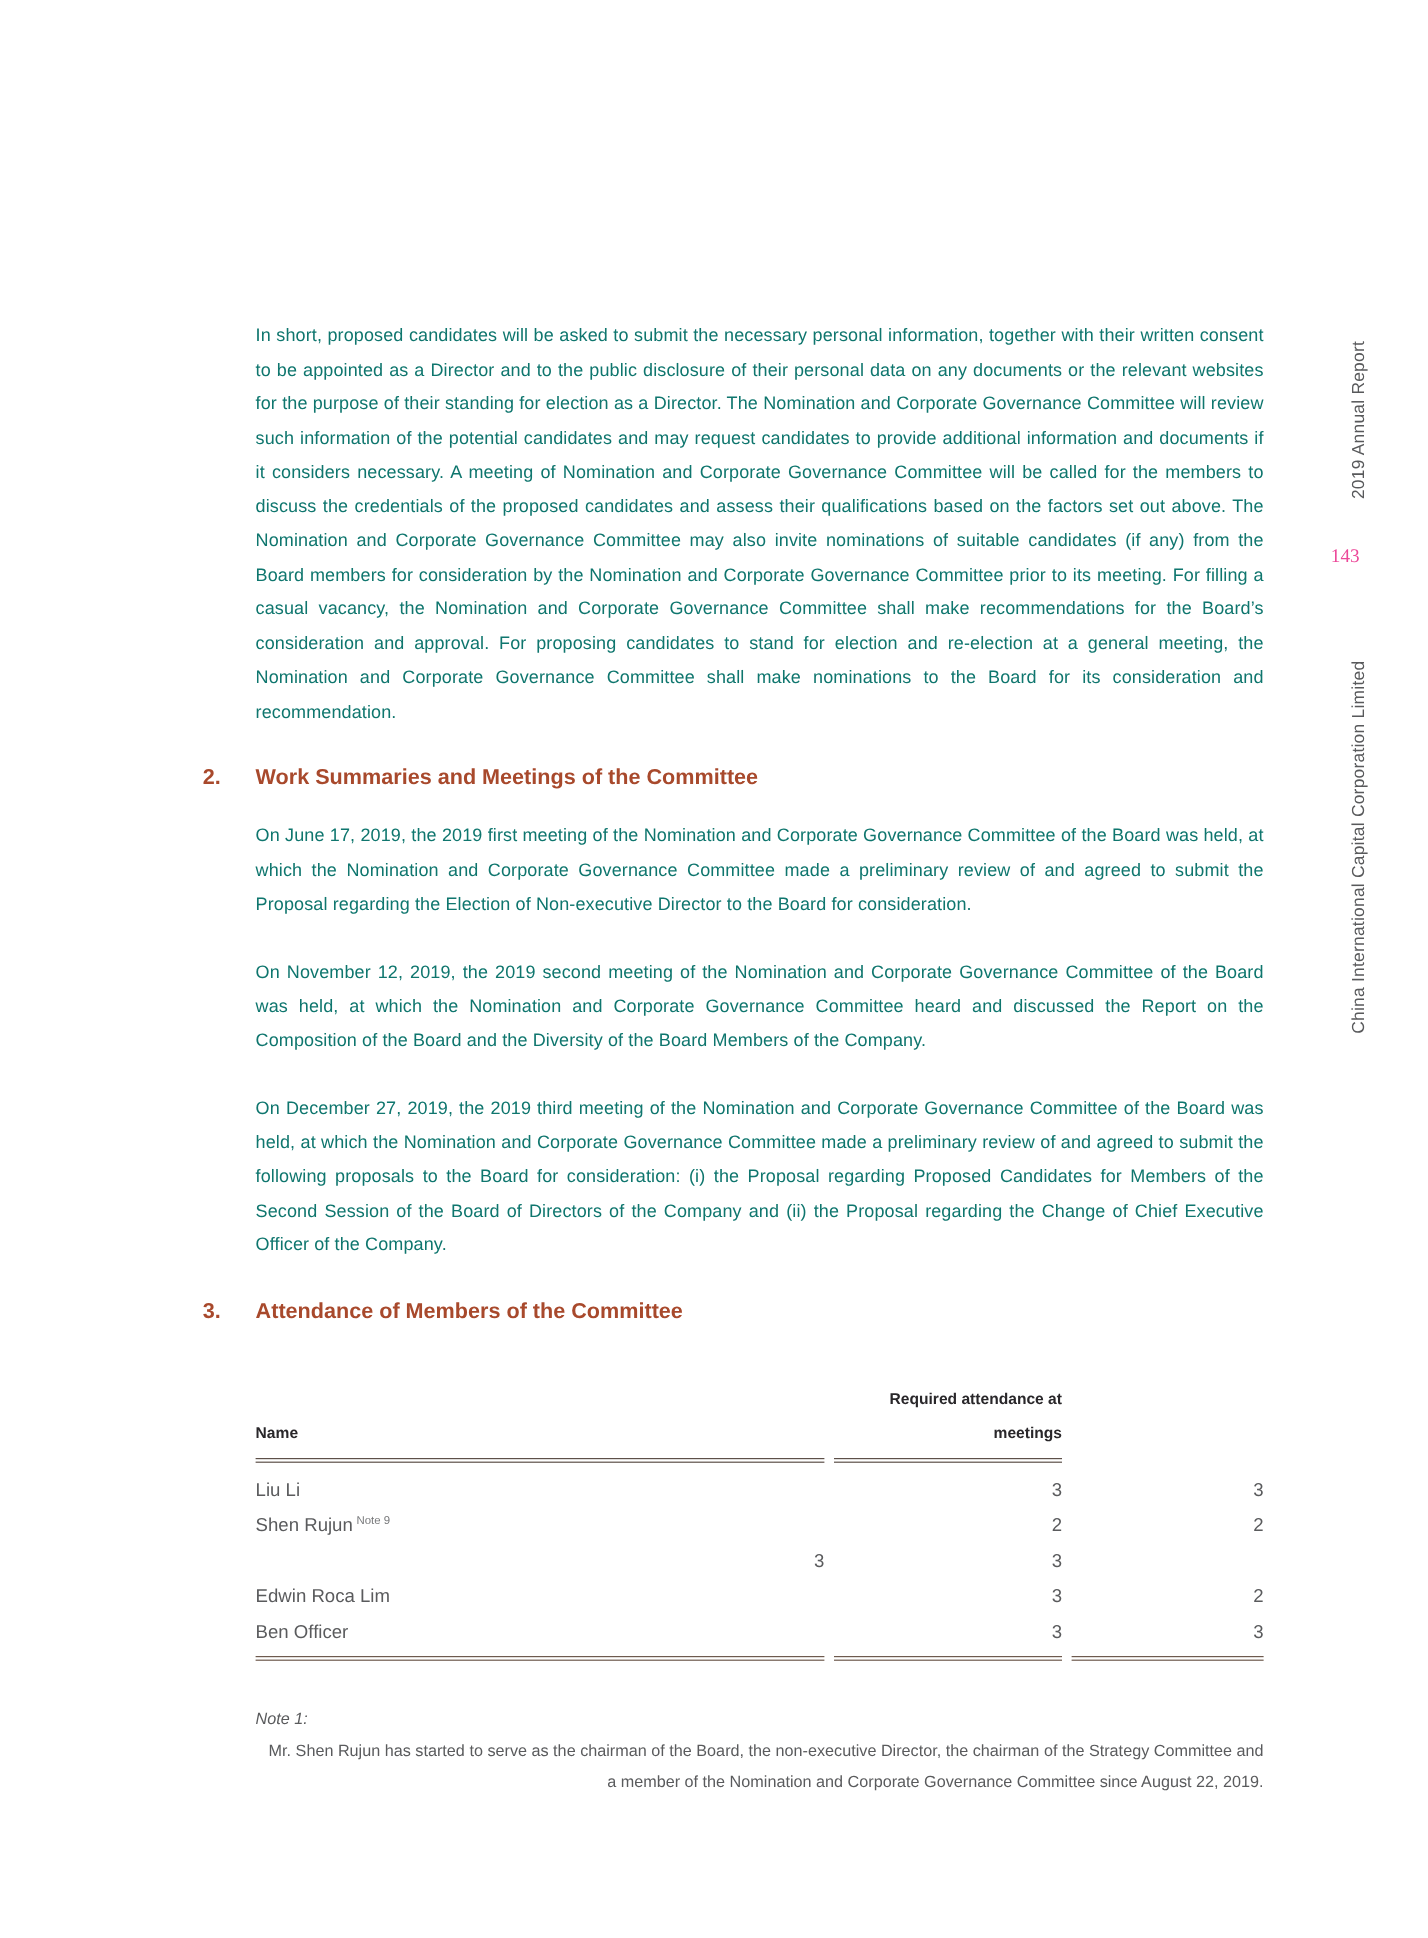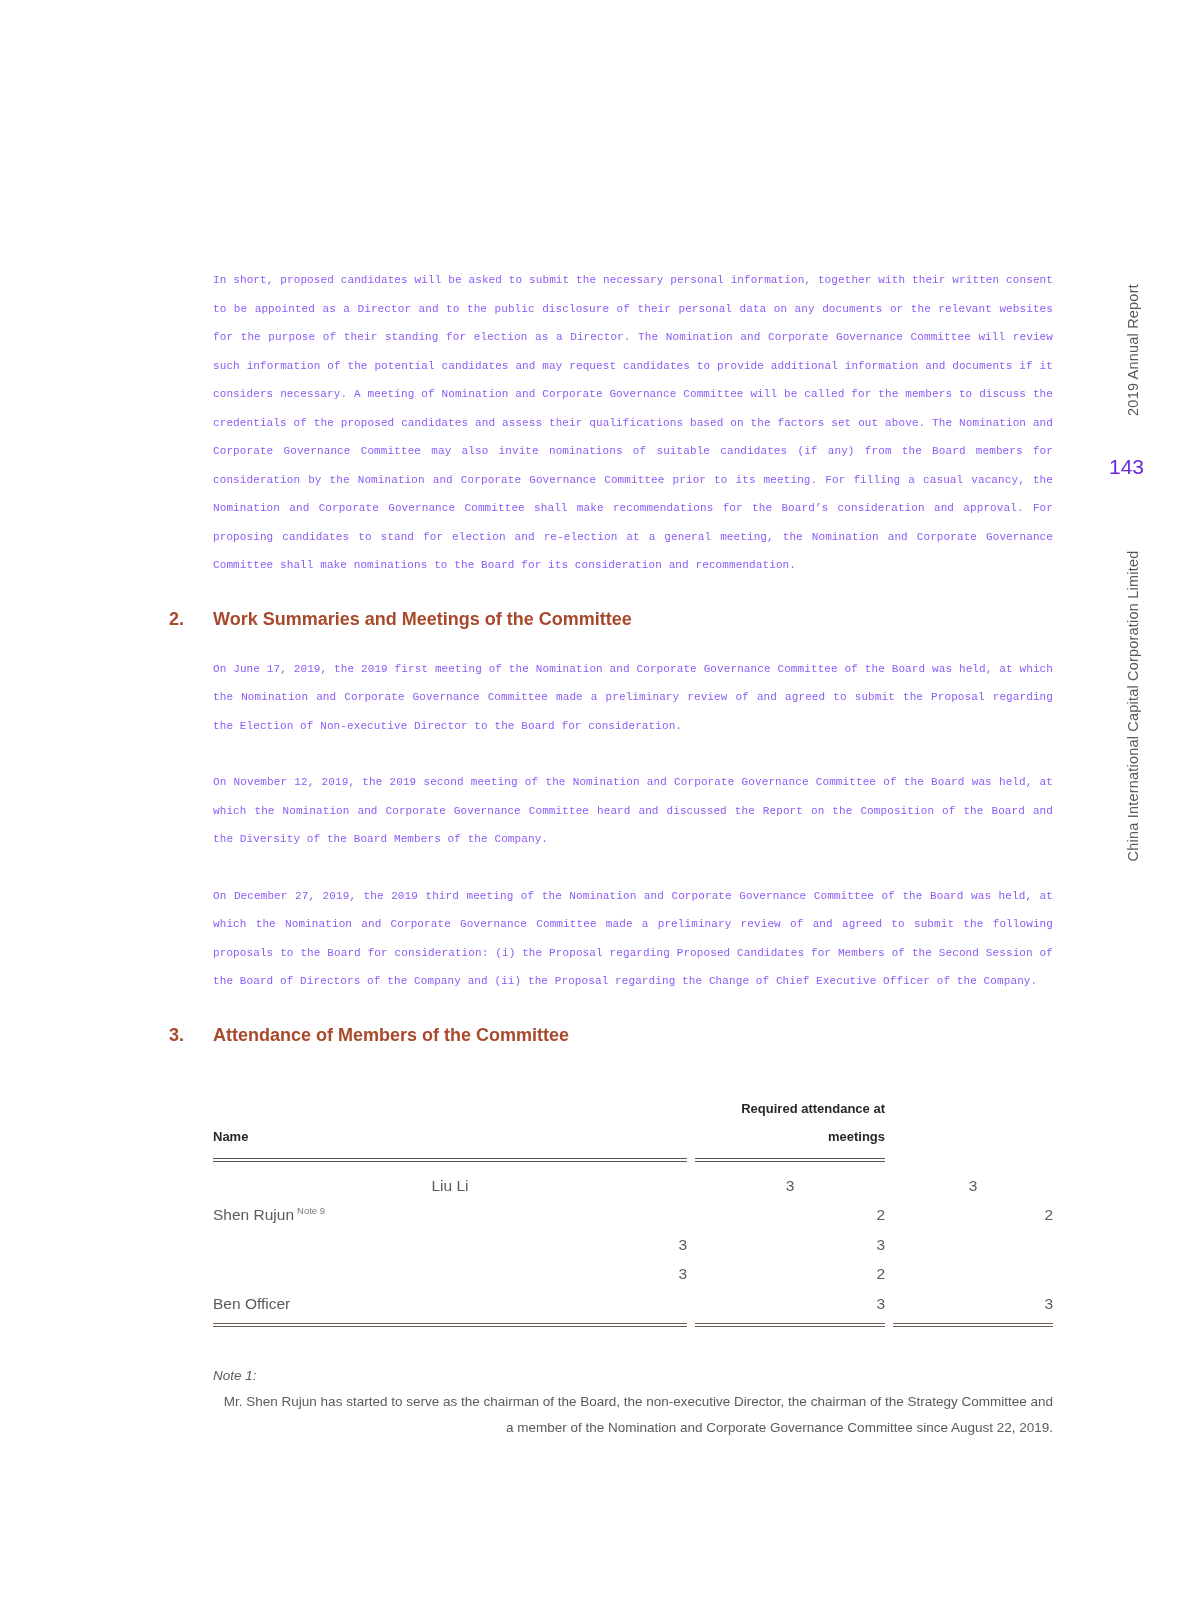--- a/index.html
+++ b/index.html
@@ -10,26 +10,25 @@
     font-family:"Liberation Sans", sans-serif;
     overflow:hidden;
   }
   .content {
     position:absolute;
     left:213px; top:266px;
     width:840px;
   }
   p.body {
     margin:0 0 28px 0;
-    font-size:11px;
+    font-size:15px;
     line-height:28.5px;
-    color:#8b5cf6;
+    color:#0f766e;
     text-align:justify;
     letter-spacing:0.1px;
-    font-family:Liberation Mono, monospace;
   }
   p.body.last { margin-bottom:0; }
   .section-heading {
     position:relative;
     margin:28px 0 25px 0;
     font-size:18px;
     font-weight:bold;
     color:#a8492c;
     line-height:22px;
   }
@@ -49,21 +48,21 @@
     padding-bottom:7px;
     border-bottom:4px double #5d5049;
   }
   .t-head .c1 { display:flex; align-items:flex-end; }
   .t-head .c2, .t-head .c3 { text-align:right; }
   .t-body .cell {
     font-size:15.5px;
     color:#5a5b5d;
     line-height:29.5px;
   }
-  .t-body .t-row:first-child .cell { padding-top:9px;text-align:center; }
+  .t-body .t-row:first-child .cell { padding-top:9px; }
   .t-body .t-row:last-child .cell {
     padding-bottom:5px;
     border-bottom:4px double #6e5a4e;
   }
   .t-body .c2, .t-body .c3 { text-align:right; }
   sup.note-ref {
     font-size:9.5px;
     color:#77787a;
     vertical-align:super;
     line-height:0;
@@ -88,22 +87,23 @@
     transform:translate(-50%,-50%) rotate(-90deg);
     font-size:14.5px;
     color:#58595b;
     letter-spacing:0.2px;
   }
   .vtext.report  { top:350px; }
   .vtext.company { top:706px; }
   .page-num {
     position:absolute;
     left:1109px; top:455px;
-    font-size:21px;
-    color:#6d28d9;
+    font-size:16px;
+    color:#ec4899;
+    font-family:Liberation Serif, serif;
   }
 </style>
 </head>
 <body>
 
 <div class="page">
 
   <div class="content">
 
     <p class="body">In short, proposed candidates will be asked to submit the necessary personal information, together with their written consent to be appointed as a Director and to the public disclosure of their personal data on any documents or the relevant websites for the purpose of their standing for election as a Director. The Nomination and Corporate Governance Committee will review such information of the potential candidates and may request candidates to provide additional information and documents if it considers necessary. A meeting of Nomination and Corporate Governance Committee will be called for the members to discuss the credentials of the proposed candidates and assess their qualifications based on the factors set out above. The Nomination and Corporate Governance Committee may also invite nominations of suitable candidates (if any) from the Board members for consideration by the Nomination and Corporate Governance Committee prior to its meeting. For filling a casual vacancy, the Nomination and Corporate Governance Committee shall make recommendations for the Board’s consideration and approval. For proposing candidates to stand for election and re-election at a general meeting, the Nomination and Corporate Governance Committee shall make nominations to the Board for its consideration and recommendation.</p>
@@ -138,20 +138,21 @@
         <div class="t-row">
           <div class="cell c1"><span>Shen Rujun</span><sup class="note-ref">Note 9</sup></div>
           <div class="cell c2">2</div>
           <div class="cell c3">2</div>
         </div>
         <div class="t-row">
           <div class="cell c2">3</div>
           <div class="cell c3">3</div>
         </div>
         <div class="t-row">
+          <div class="cell c1"><span>Edwin Roca Lim</span></div>
           <div class="cell c2">3</div>
           <div class="cell c3">2</div>
         </div>
         <div class="t-row">
           <div class="cell c1"><span>Ben Officer</span></div>
           <div class="cell c2">3</div>
           <div class="cell c3">3</div>
         </div>
       </div>
     </div>

